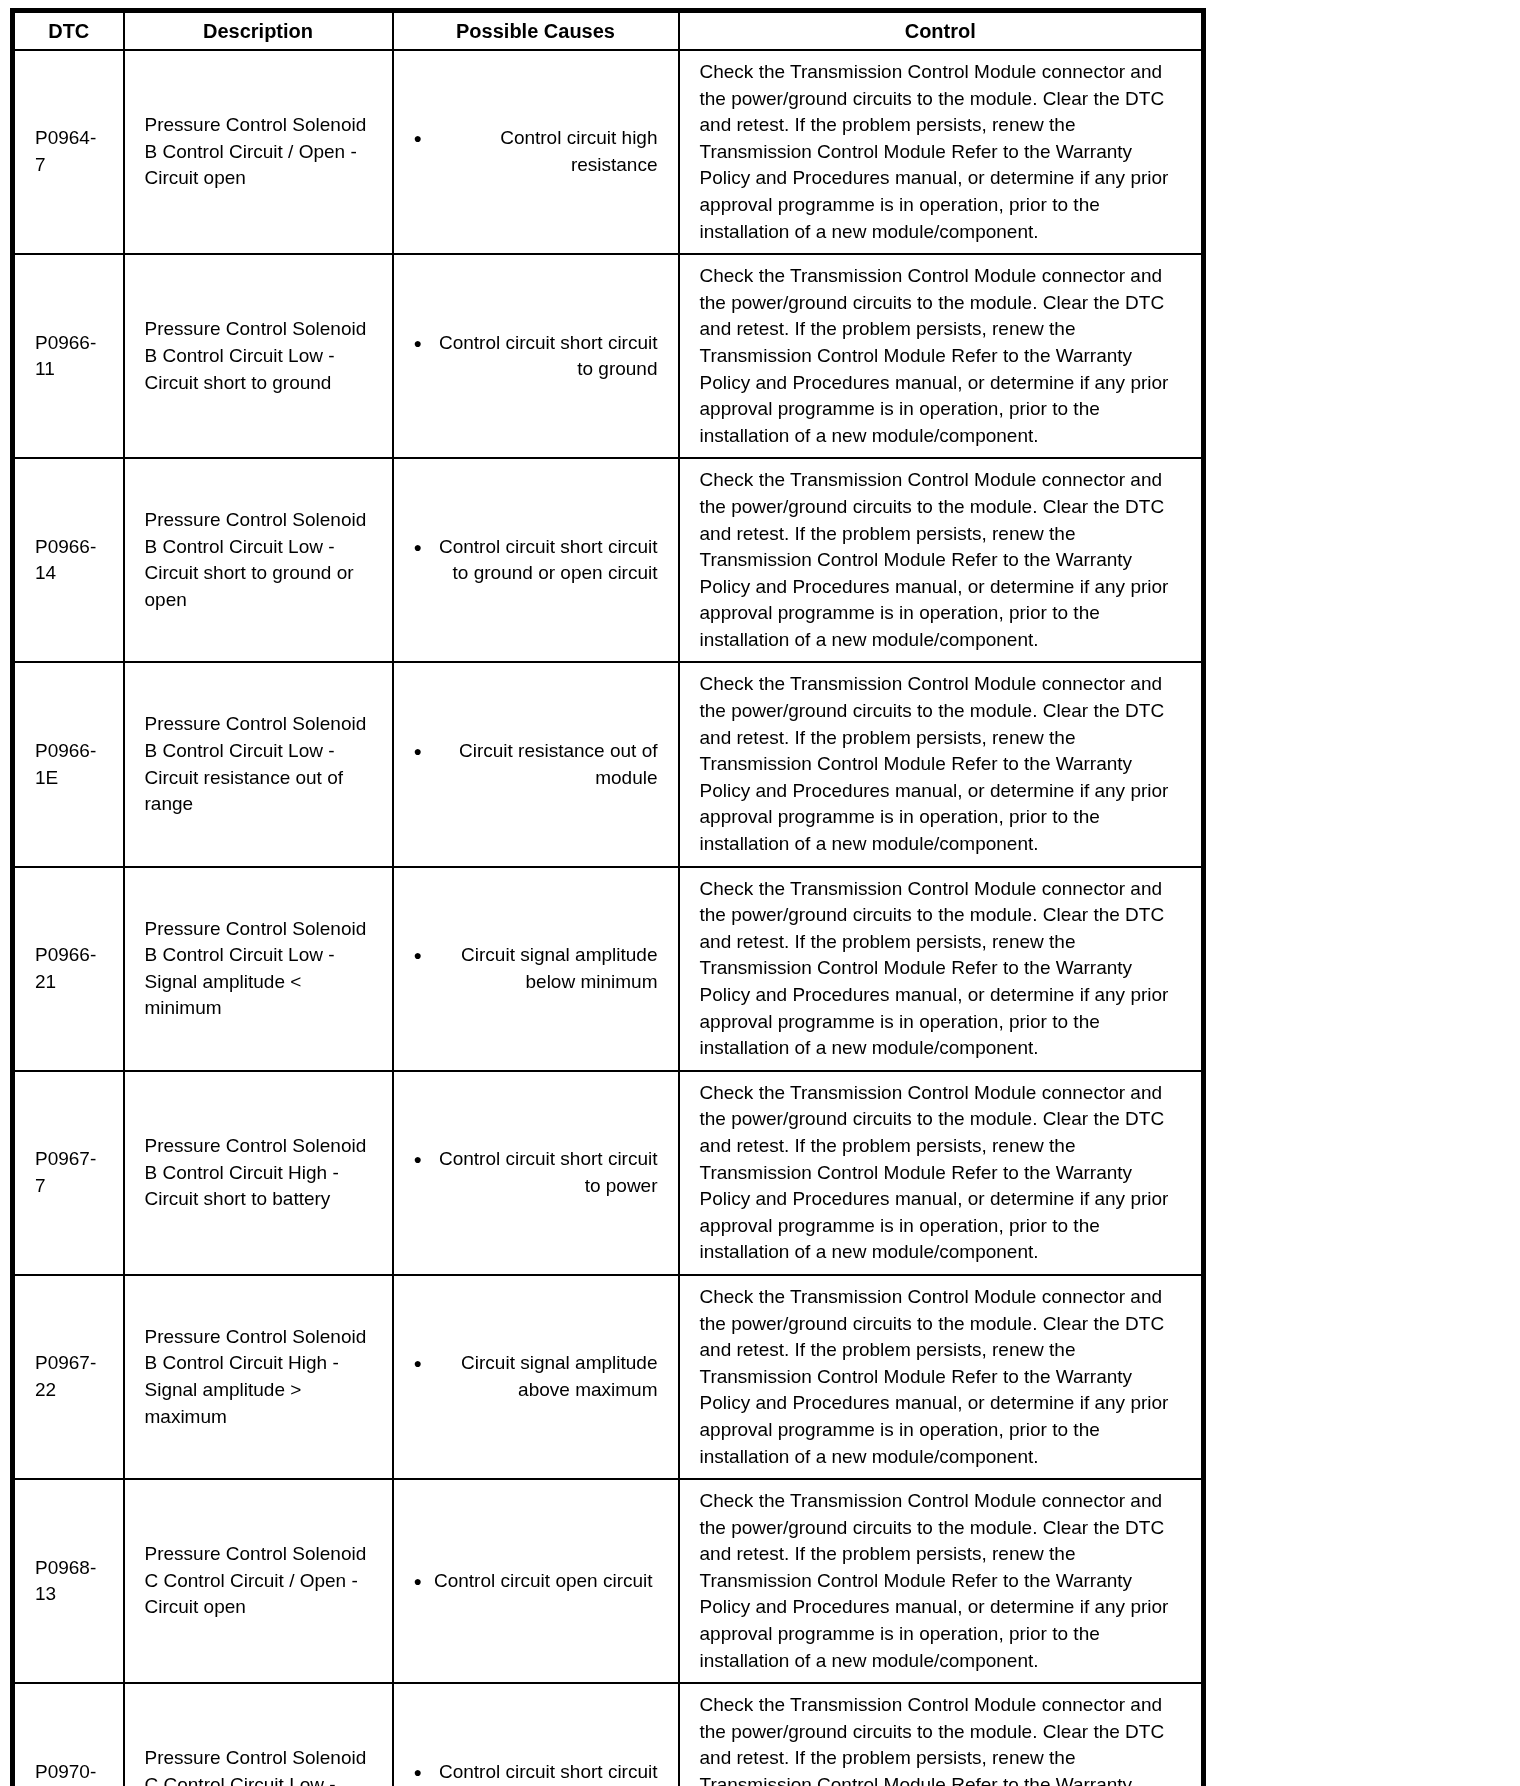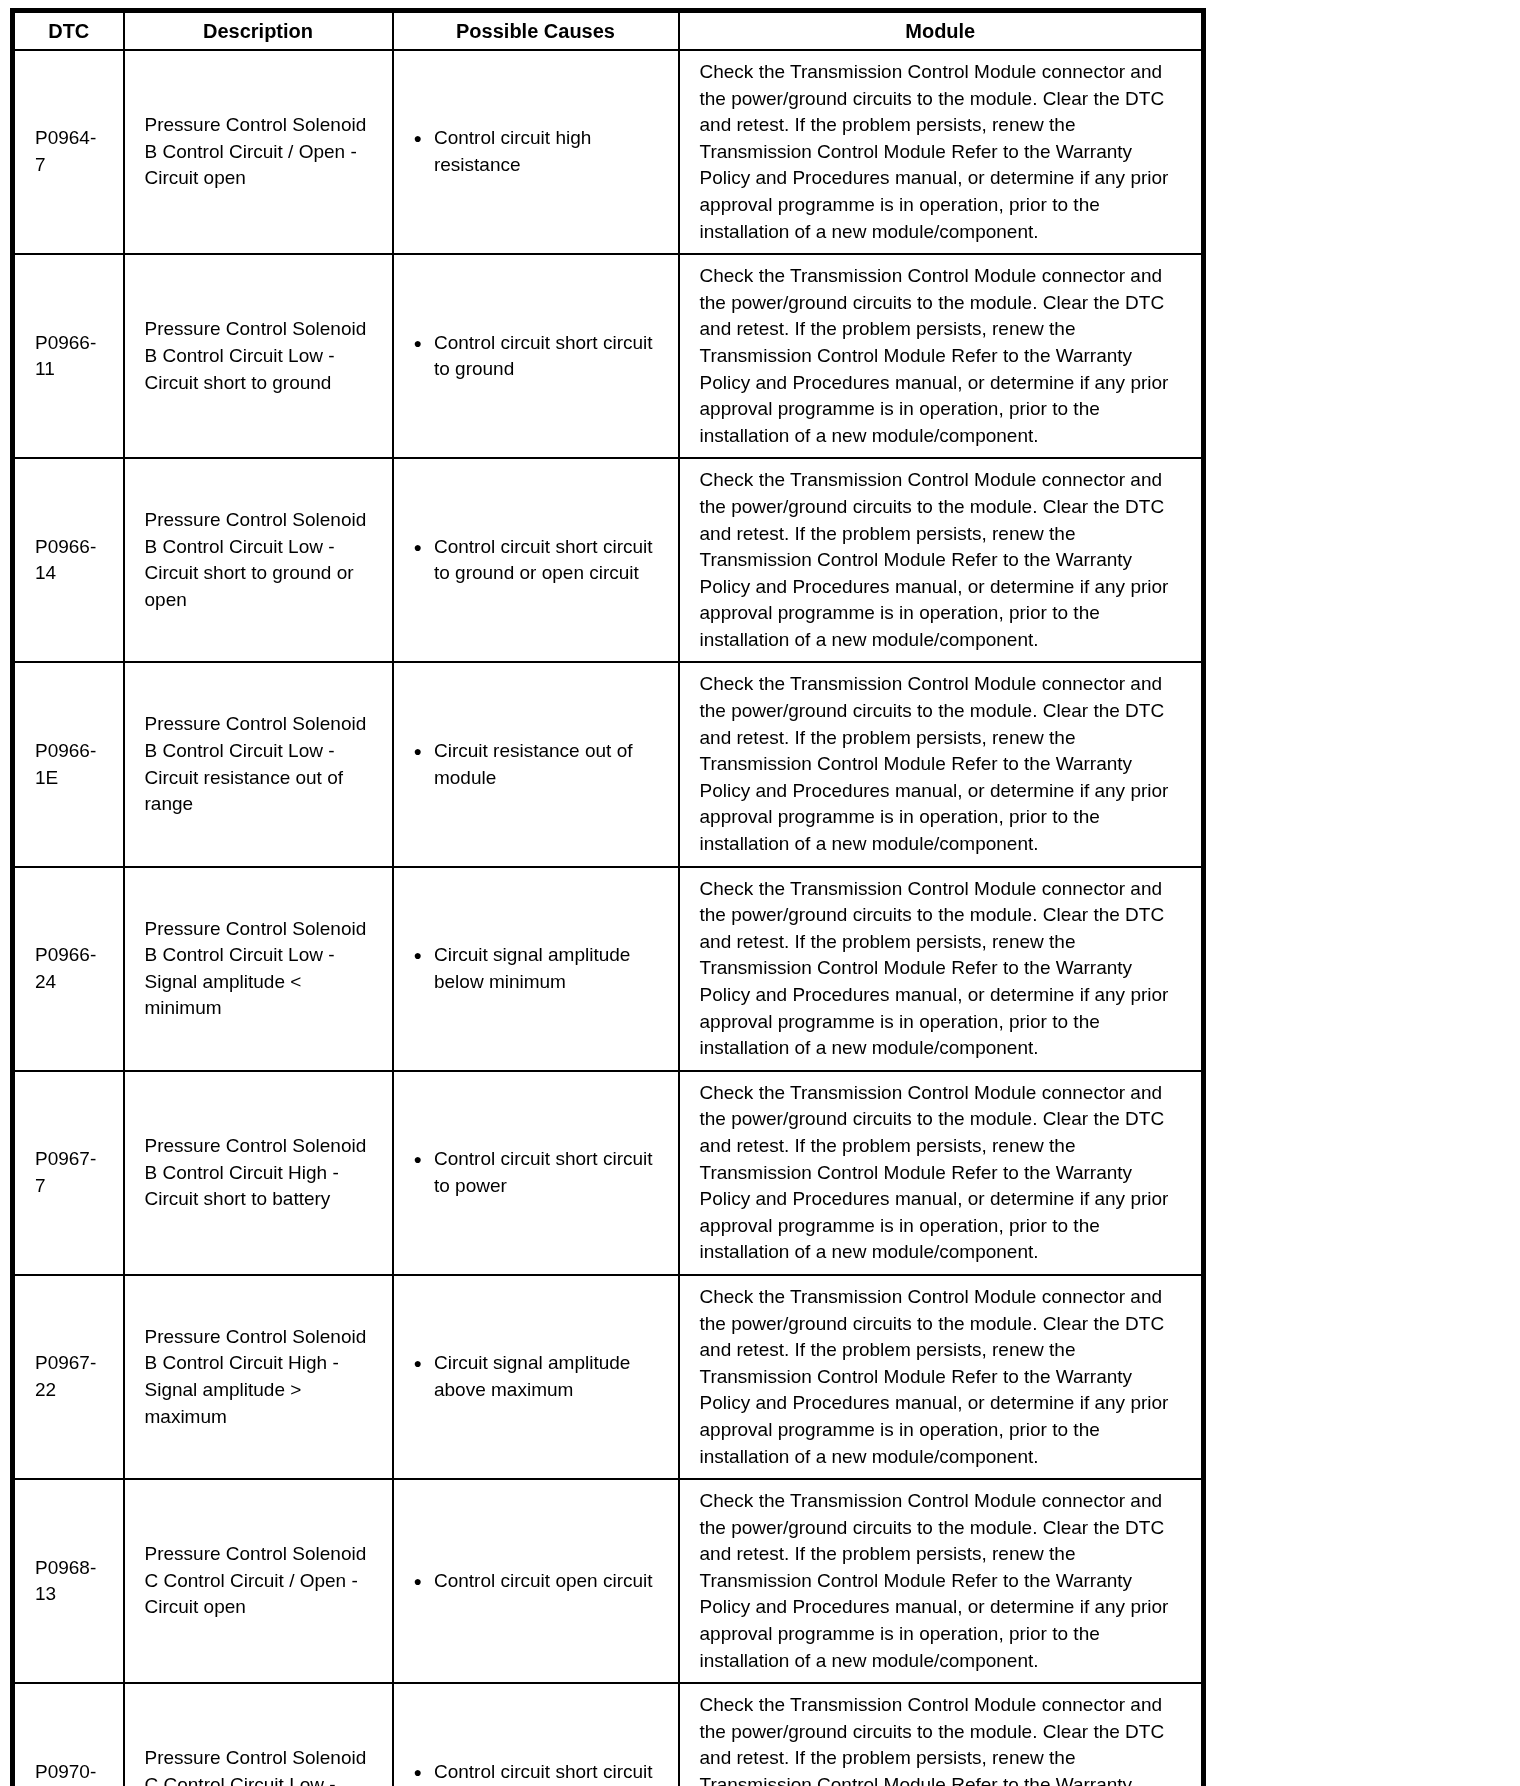--- a/index.html
+++ b/index.html
@@ -63,20 +63,21 @@
     gap: 12px;
   }
   .bullet {
     font-size: 14px;
     line-height: 26px;
     flex: 0 0 auto;
   }
   .cause-text {
     display: block;
     max-width: 228px;
+    text-align: right;
   }
   td.c-action {
     vertical-align: middle;
     padding-left: 9px;
   }
   td.c-action .action-text {
     display: block;
     max-width: 662px;
   }
 </style>
@@ -89,21 +90,21 @@
       <col style="width:111px">
       <col style="width:269px">
       <col style="width:286px">
       <col>
     </colgroup>
     <thead>
       <tr>
         <th>DTC</th>
         <th>Description</th>
         <th>Possible Causes</th>
-        <th>Module</th>
+        <th>Control</th>
       </tr>
     </thead>
     <tbody id="table-body">
   <tr>
     <td class="c-dtc">
       <span class="dtc-code">P0964-7</span>
     </td>
     <td class="c-desc">
       <span class="desc-text">Pressure Control Solenoid B Control Circuit / Open - Circuit open</span>
     </td>
@@ -175,21 +176,21 @@
               </li>
             </ul>
     </td>
     <td class="c-action">
       <span class="action-text">Check the Transmission Control Module connector and the power/ground circuits to the module. Clear the DTC and retest. If the problem persists, renew the Transmission Control Module Refer to the Warranty Policy and Procedures manual, or determine if any prior approval programme is in operation, prior to the installation of a new module/component.</span>
     </td>
   </tr>
 
   <tr>
     <td class="c-dtc">
-      <span class="dtc-code">P0966-24</span>
+      <span class="dtc-code">P0966-21</span>
     </td>
     <td class="c-desc">
       <span class="desc-text">Pressure Control Solenoid B Control Circuit Low - Signal amplitude &lt; minimum</span>
     </td>
     <td class="c-causes">
       <ul class="causes-list">
               <li>
                 <span class="bullet">●</span>
                 <span class="cause-text">Circuit signal amplitude below minimum</span>
               </li>

